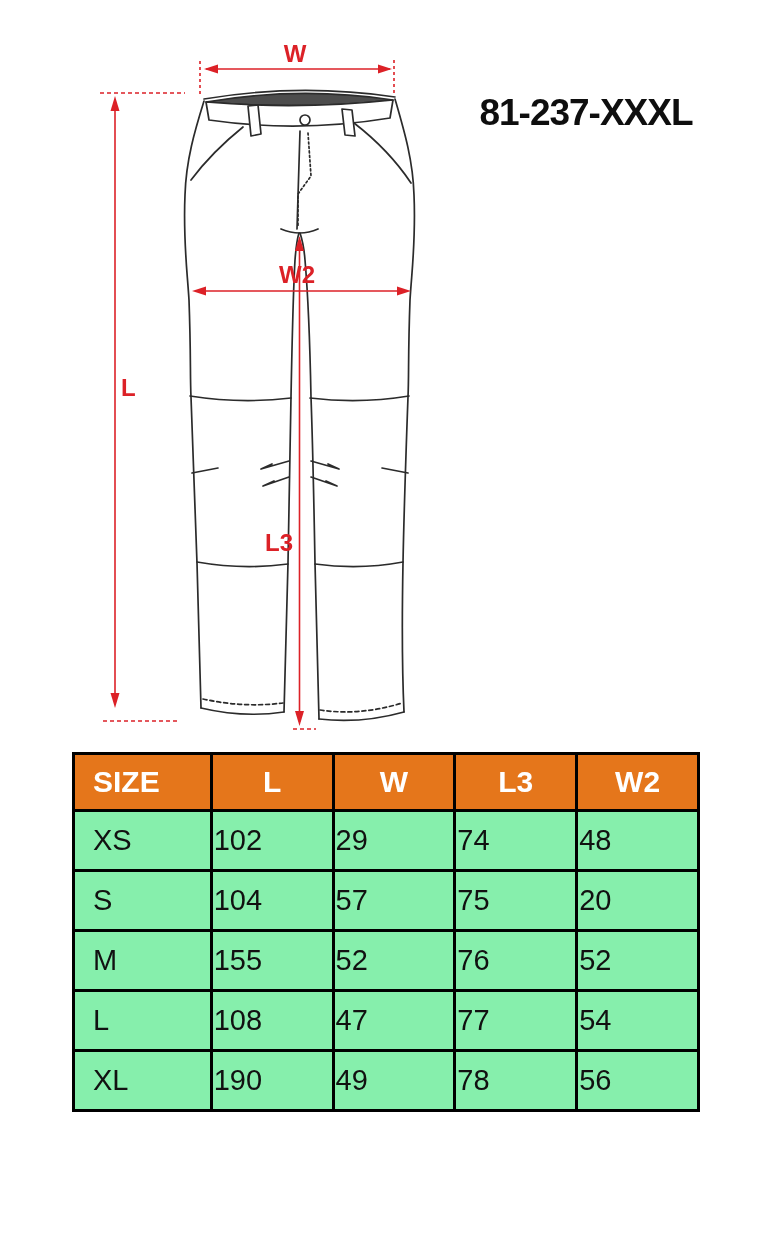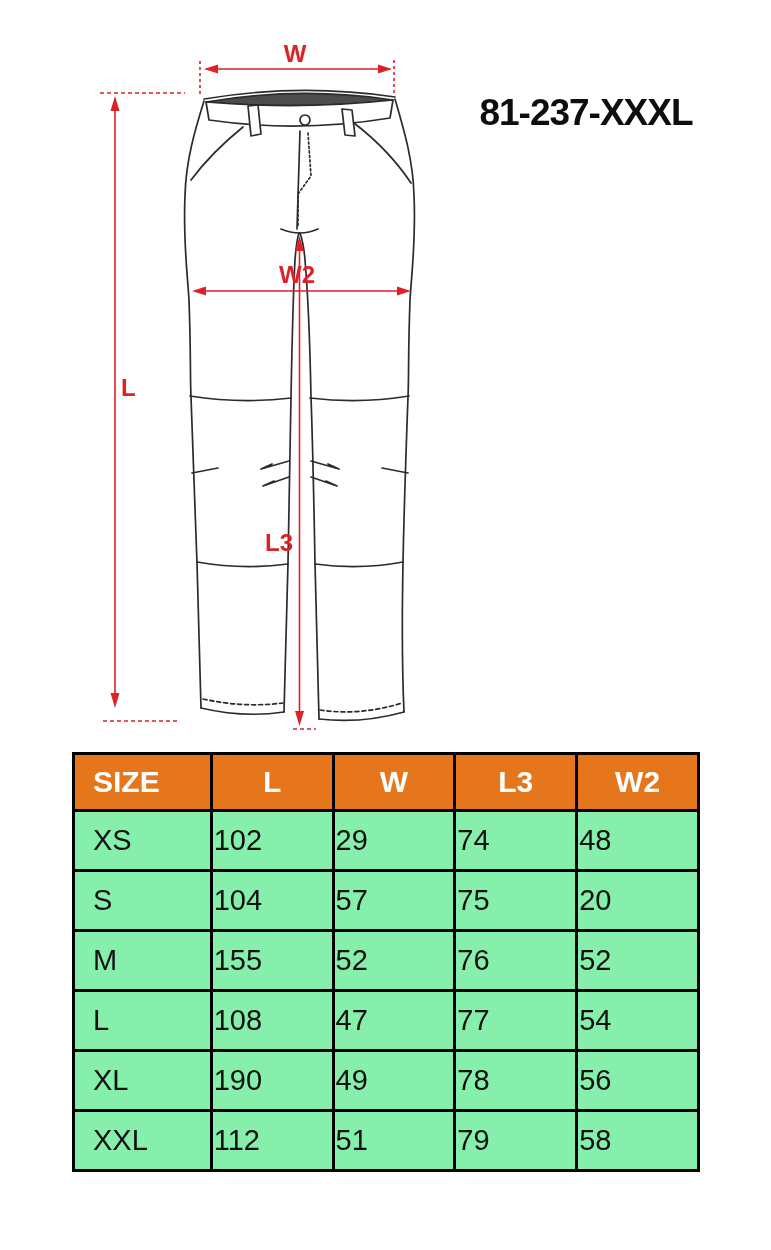--- a/index.html
+++ b/index.html
@@ -212,23 +212,16 @@
         <td>77</td>
         <td>54</td>
       </tr>
       <tr>
         <td class="col-size">XL</td>
         <td>190</td>
         <td>49</td>
         <td>78</td>
         <td>56</td>
       </tr>
-      <tr>
-        <td class="col-size">XXL</td>
-        <td>112</td>
-        <td>51</td>
-        <td>79</td>
-        <td>58</td>
-      </tr>
     </tbody>
   </table>
 
 </div>
 
 </body></html>

